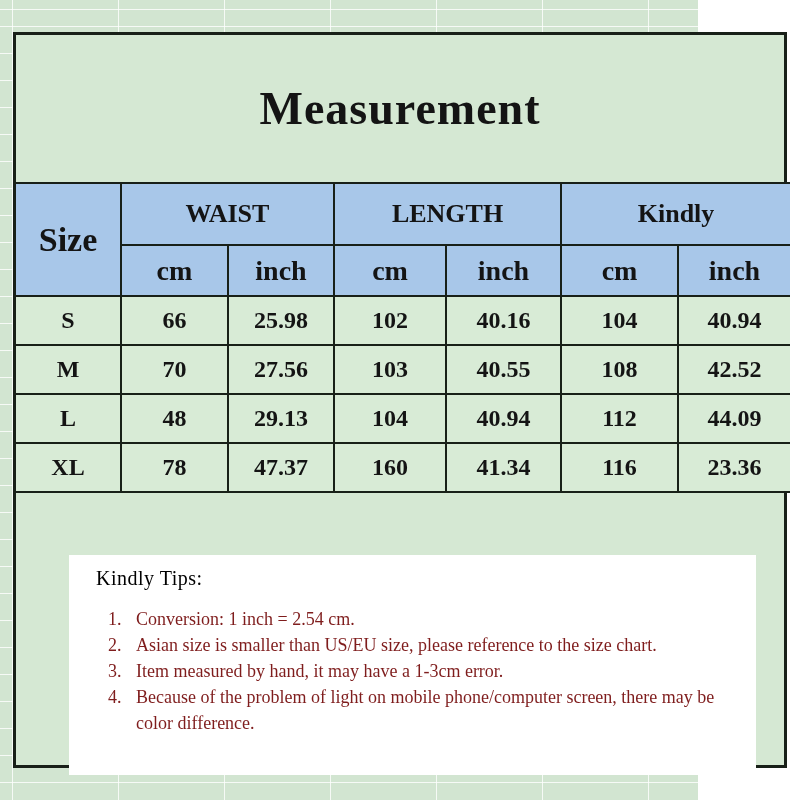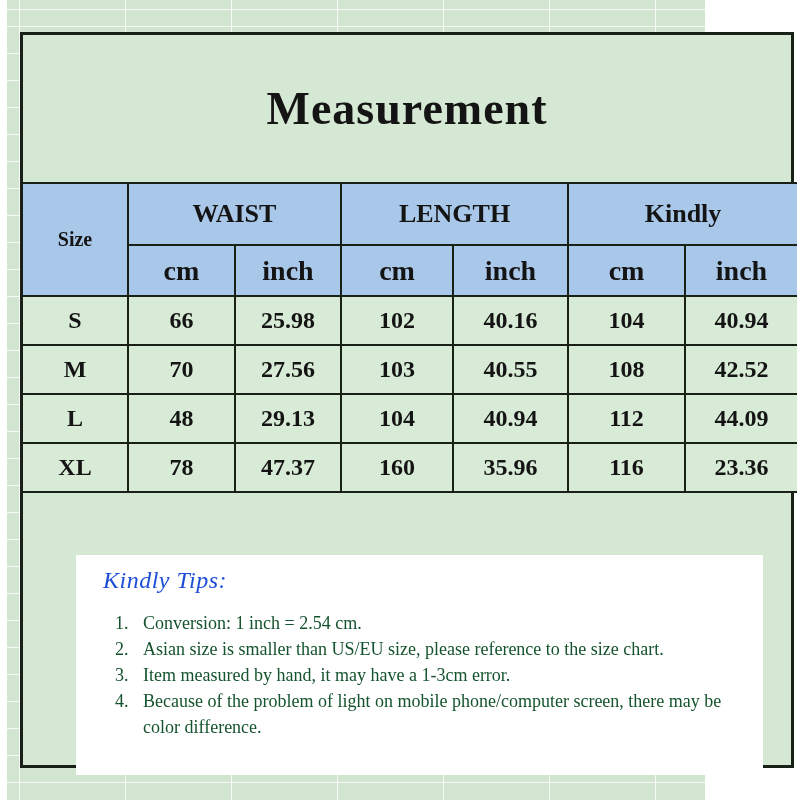--- a/index.html
+++ b/index.html
@@ -10,21 +10,20 @@
     overflow: hidden;
   }
   .page {
     position: relative;
     width: 698px; height: 800px;
     background-color: #d2e5d1;
     background-image:
       repeating-linear-gradient(to right,  rgba(255,255,255,0.8) 0 1px, transparent 1px 106px),
       repeating-linear-gradient(to bottom, rgba(255,255,255,0.8) 0 1px, transparent 1px 27px);
     background-position: 12px 0, 0 26px;
-    margin-left: 7px;
   }
   .panel {
     position: absolute;
     left: 13px; top: 32px;
     width: 774px; height: 736px;
     box-sizing: border-box;
     border: 3px solid #182018;
     background: #d5e8d3;
   }
   .title {
@@ -43,44 +42,43 @@
     font-weight: bold;
     padding: 0;
   }
   .size-table tr > *:first-child { border-left: 0; }
   .size-table tr > *:last-child  { border-right: 0; }
   .size-table thead th { background: #a8c7e9; }
   .size-table tbody th, .size-table tbody td { background: #d8ebd6; }
   .row-group   { height: 62px; font-size: 26px; }
   .row-units   { height: 51px; font-size: 28px; }
   .row-data    { height: 49px; font-size: 24px; }
-  .size-h      { font-size: 20px; }
+  .size-h      { font-size: 34px; }
   .tips {
     position: absolute;
     left: 53px; top: 520px;
     width: 687px; height: 220px;
     box-sizing: border-box;
     background: #ffffff;
     padding: 12px 0 0 27px;
   }
   .tips-heading {
-    font-size: 24px;
-    color: #1d4ed8;
+    font-size: 20px;
+    color: #000000;
     letter-spacing: 0.5px;
-    font-style: italic;
   }
   .tips ol {
     margin: 16px 0 0 0;
     padding: 0 0 0 30px;
     width: 620px;
     list-style: decimal;
     list-style-position: outside;
     font-size: 18px;
     line-height: 26px;
-    color: #14532d;
+    color: #7f1d1d;
   }
   .tips ol li { padding-left: 10px; }
 </style>
 </head>
 <body>
 
 <div class="page">
   <div class="panel">
 
     <div class="title">Measurement</div>
@@ -137,21 +135,21 @@
           <td>104</td>
           <td>40.94</td>
           <td>112</td>
           <td>44.09</td>
         </tr>
         <tr class="row-data">
           <th>XL</th>
           <td>78</td>
           <td>47.37</td>
           <td>160</td>
-          <td>35.96</td>
+          <td>41.34</td>
           <td>116</td>
           <td>23.36</td>
         </tr>
       </tbody>
     </table>
 
     <div class="tips">
       <div class="tips-heading">Kindly Tips:</div>
       <ol>
         <li>Conversion: 1 inch = 2.54 cm.</li>

